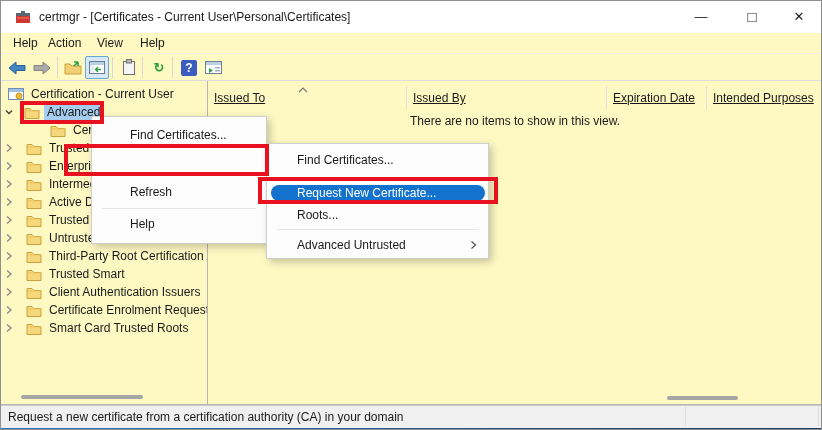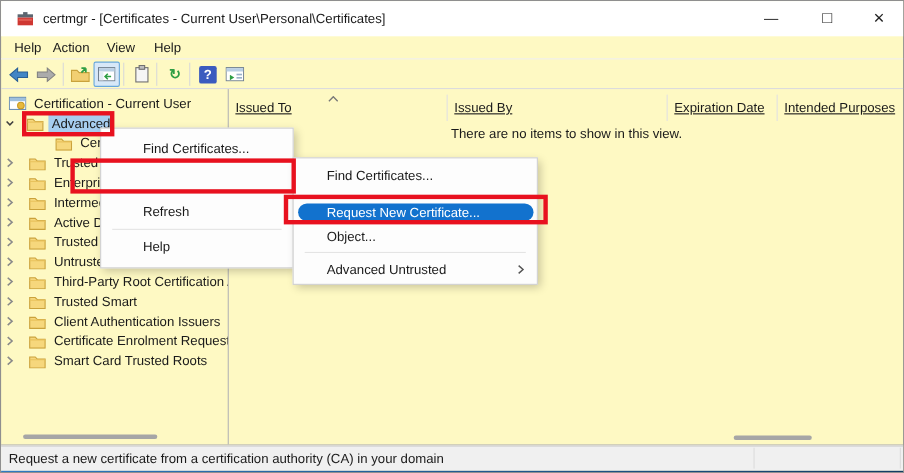--- a/index.html
+++ b/index.html
@@ -312,21 +312,21 @@
     <div class="mi" style="top:63px;height:24px;padding-left:38px">Refresh</div>
     <div class="menu-sep" style="top:91px"></div>
     <div class="mi" style="top:95px;height:24px;padding-left:38px">Help</div>
   </div>
 
   <div class="abs z3 menu-panel" style="left:265px;top:142px;width:223px;height:116px">
     <div class="mi" style="top:5px;height:22px;padding-left:30px">Find Certificates...</div>
     <div class="pill" style="left:4px;top:41px;width:214px;height:16px;padding-left:26px">
       <span>Request New Certificate...</span>
     </div>
-    <div class="mi" style="top:60px;height:22px;padding-left:30px">Object...</div>
+    <div class="mi" style="top:60px;height:22px;padding-left:30px">Roots...</div>
     <div class="menu-sep" style="top:85px"></div>
     <div class="mi" style="top:90px;height:22px;padding-left:30px">
       <span>Advanced Untrusted</span>
       <svg class="mi-arrow" style="right:11px" width="7" height="9">
           <path d="M1.5 1 L5.5 4.5 L1.5 8" fill="none" stroke="#555" stroke-width="1.3"></path>
         </svg>
     </div>
   </div>
 
   <div class="abs hthumb" style="left:20px;top:394px;width:122px"></div>

